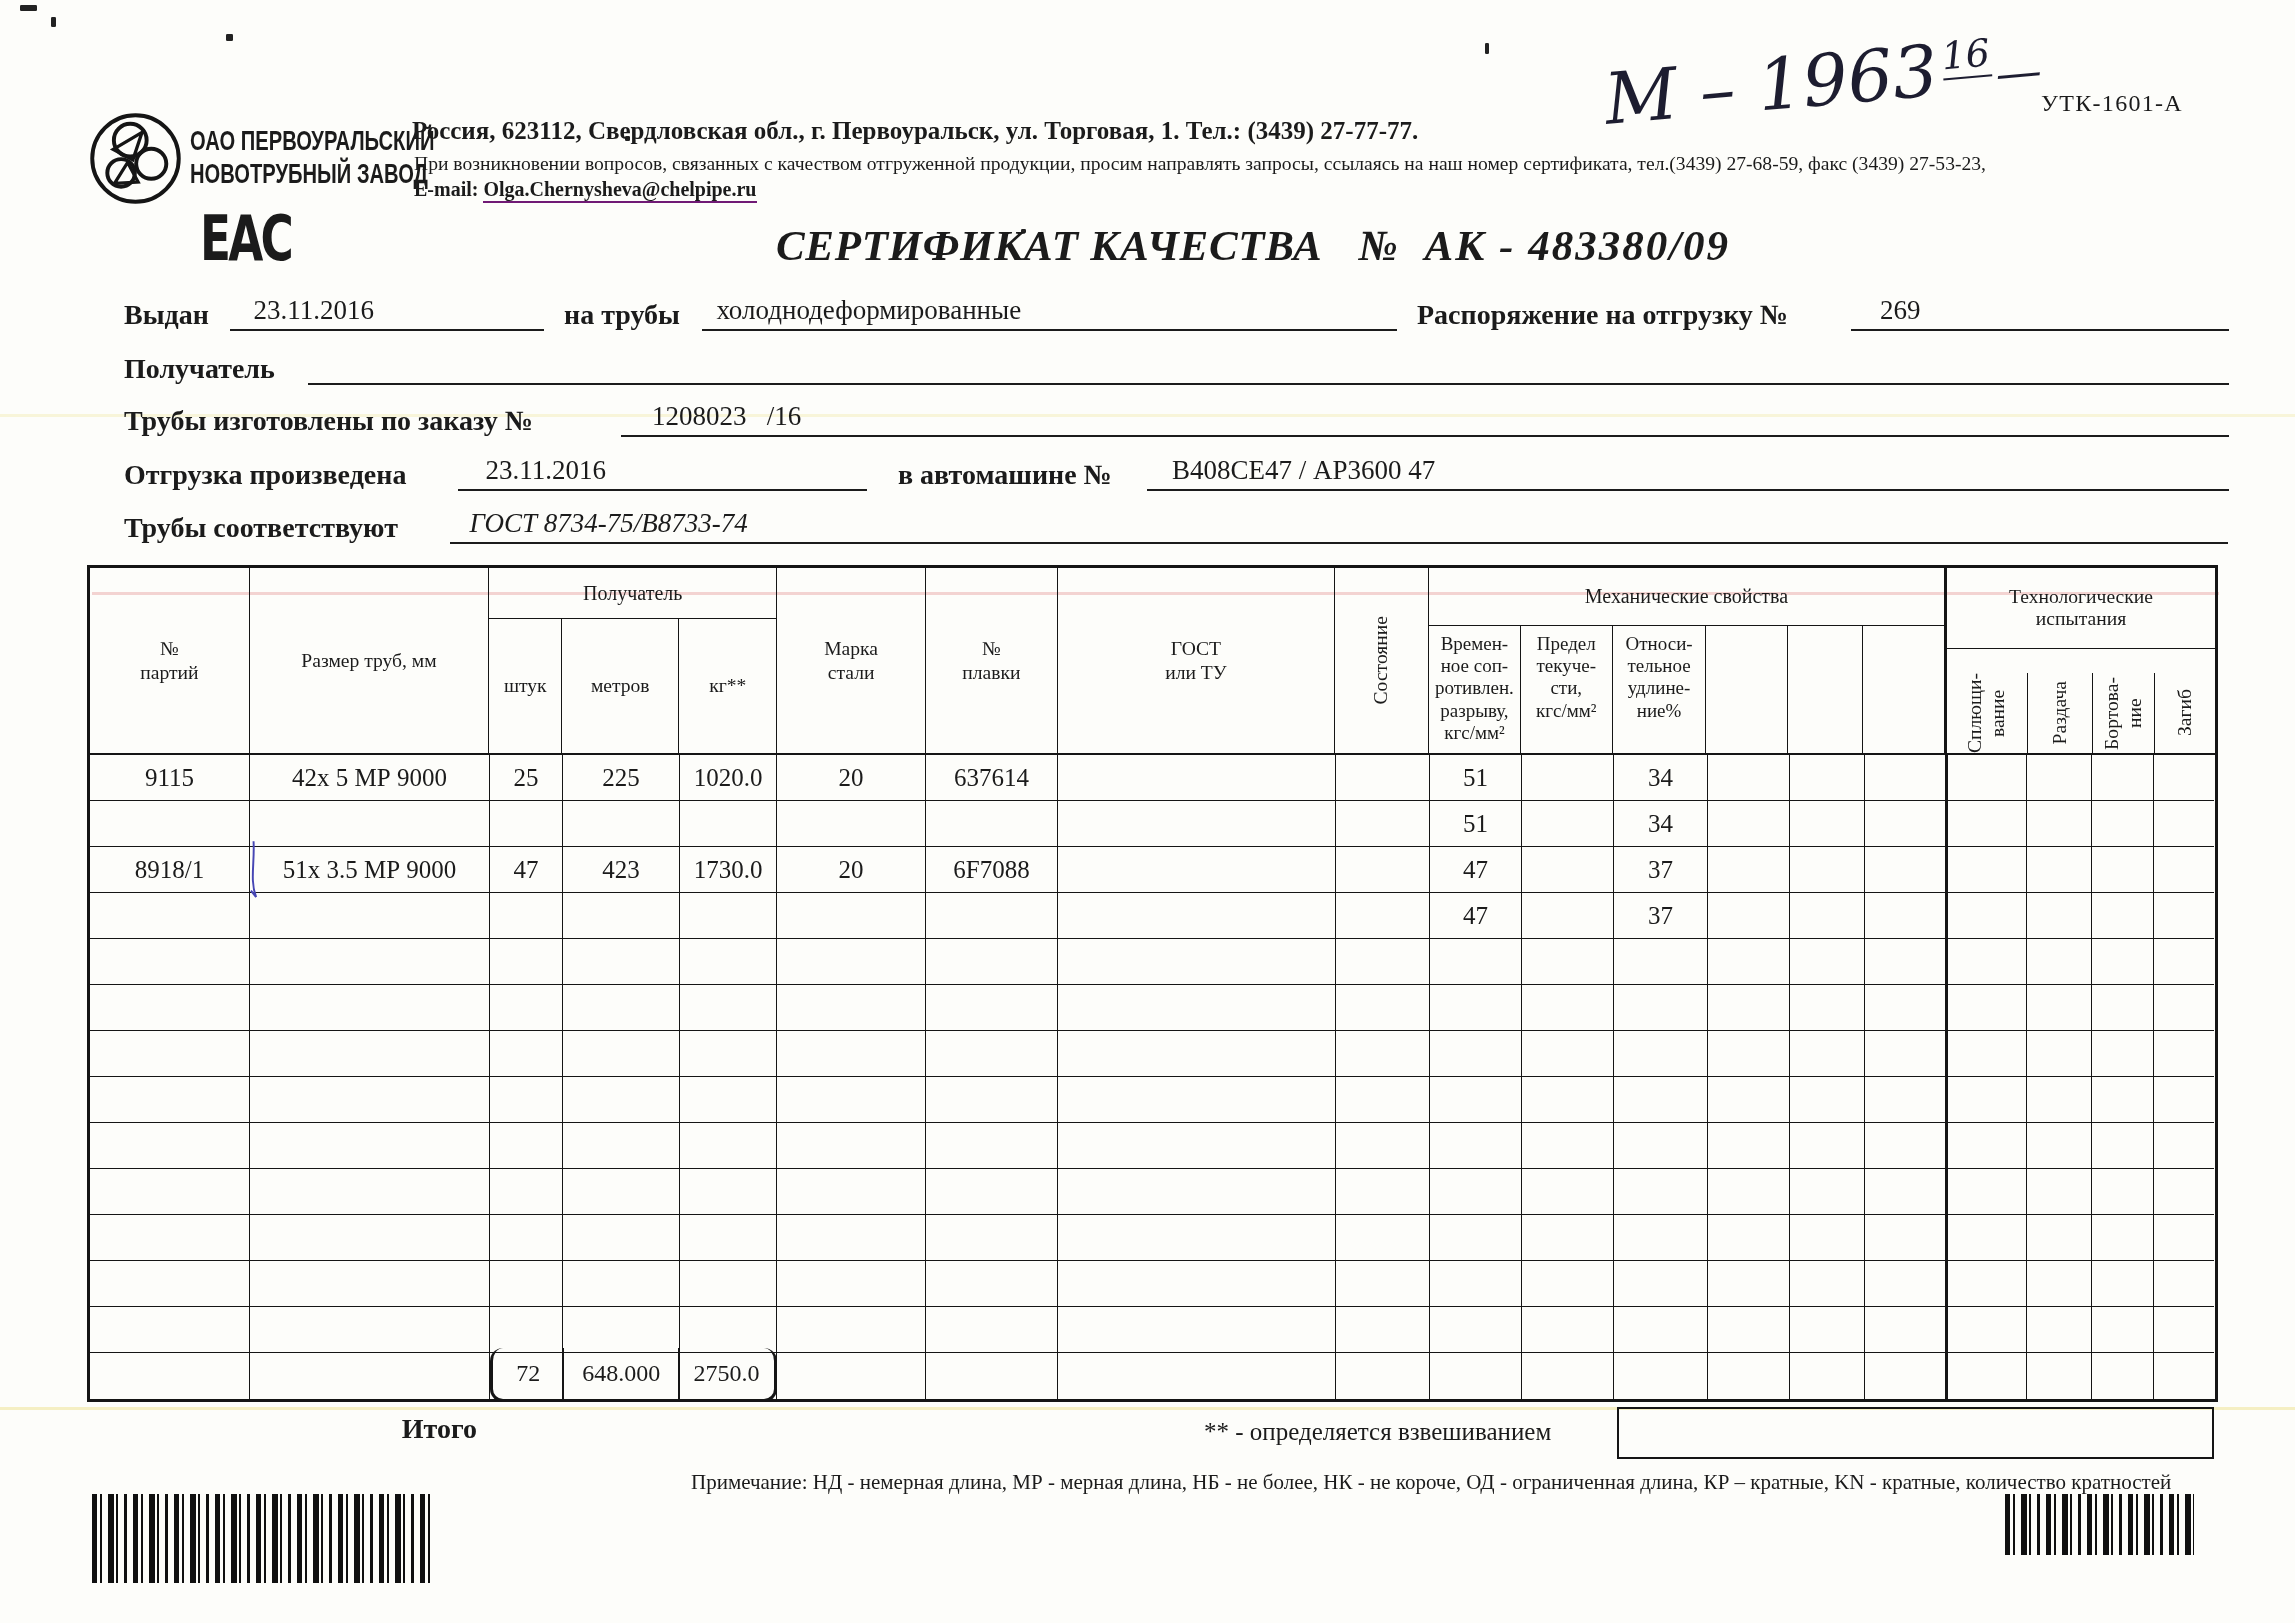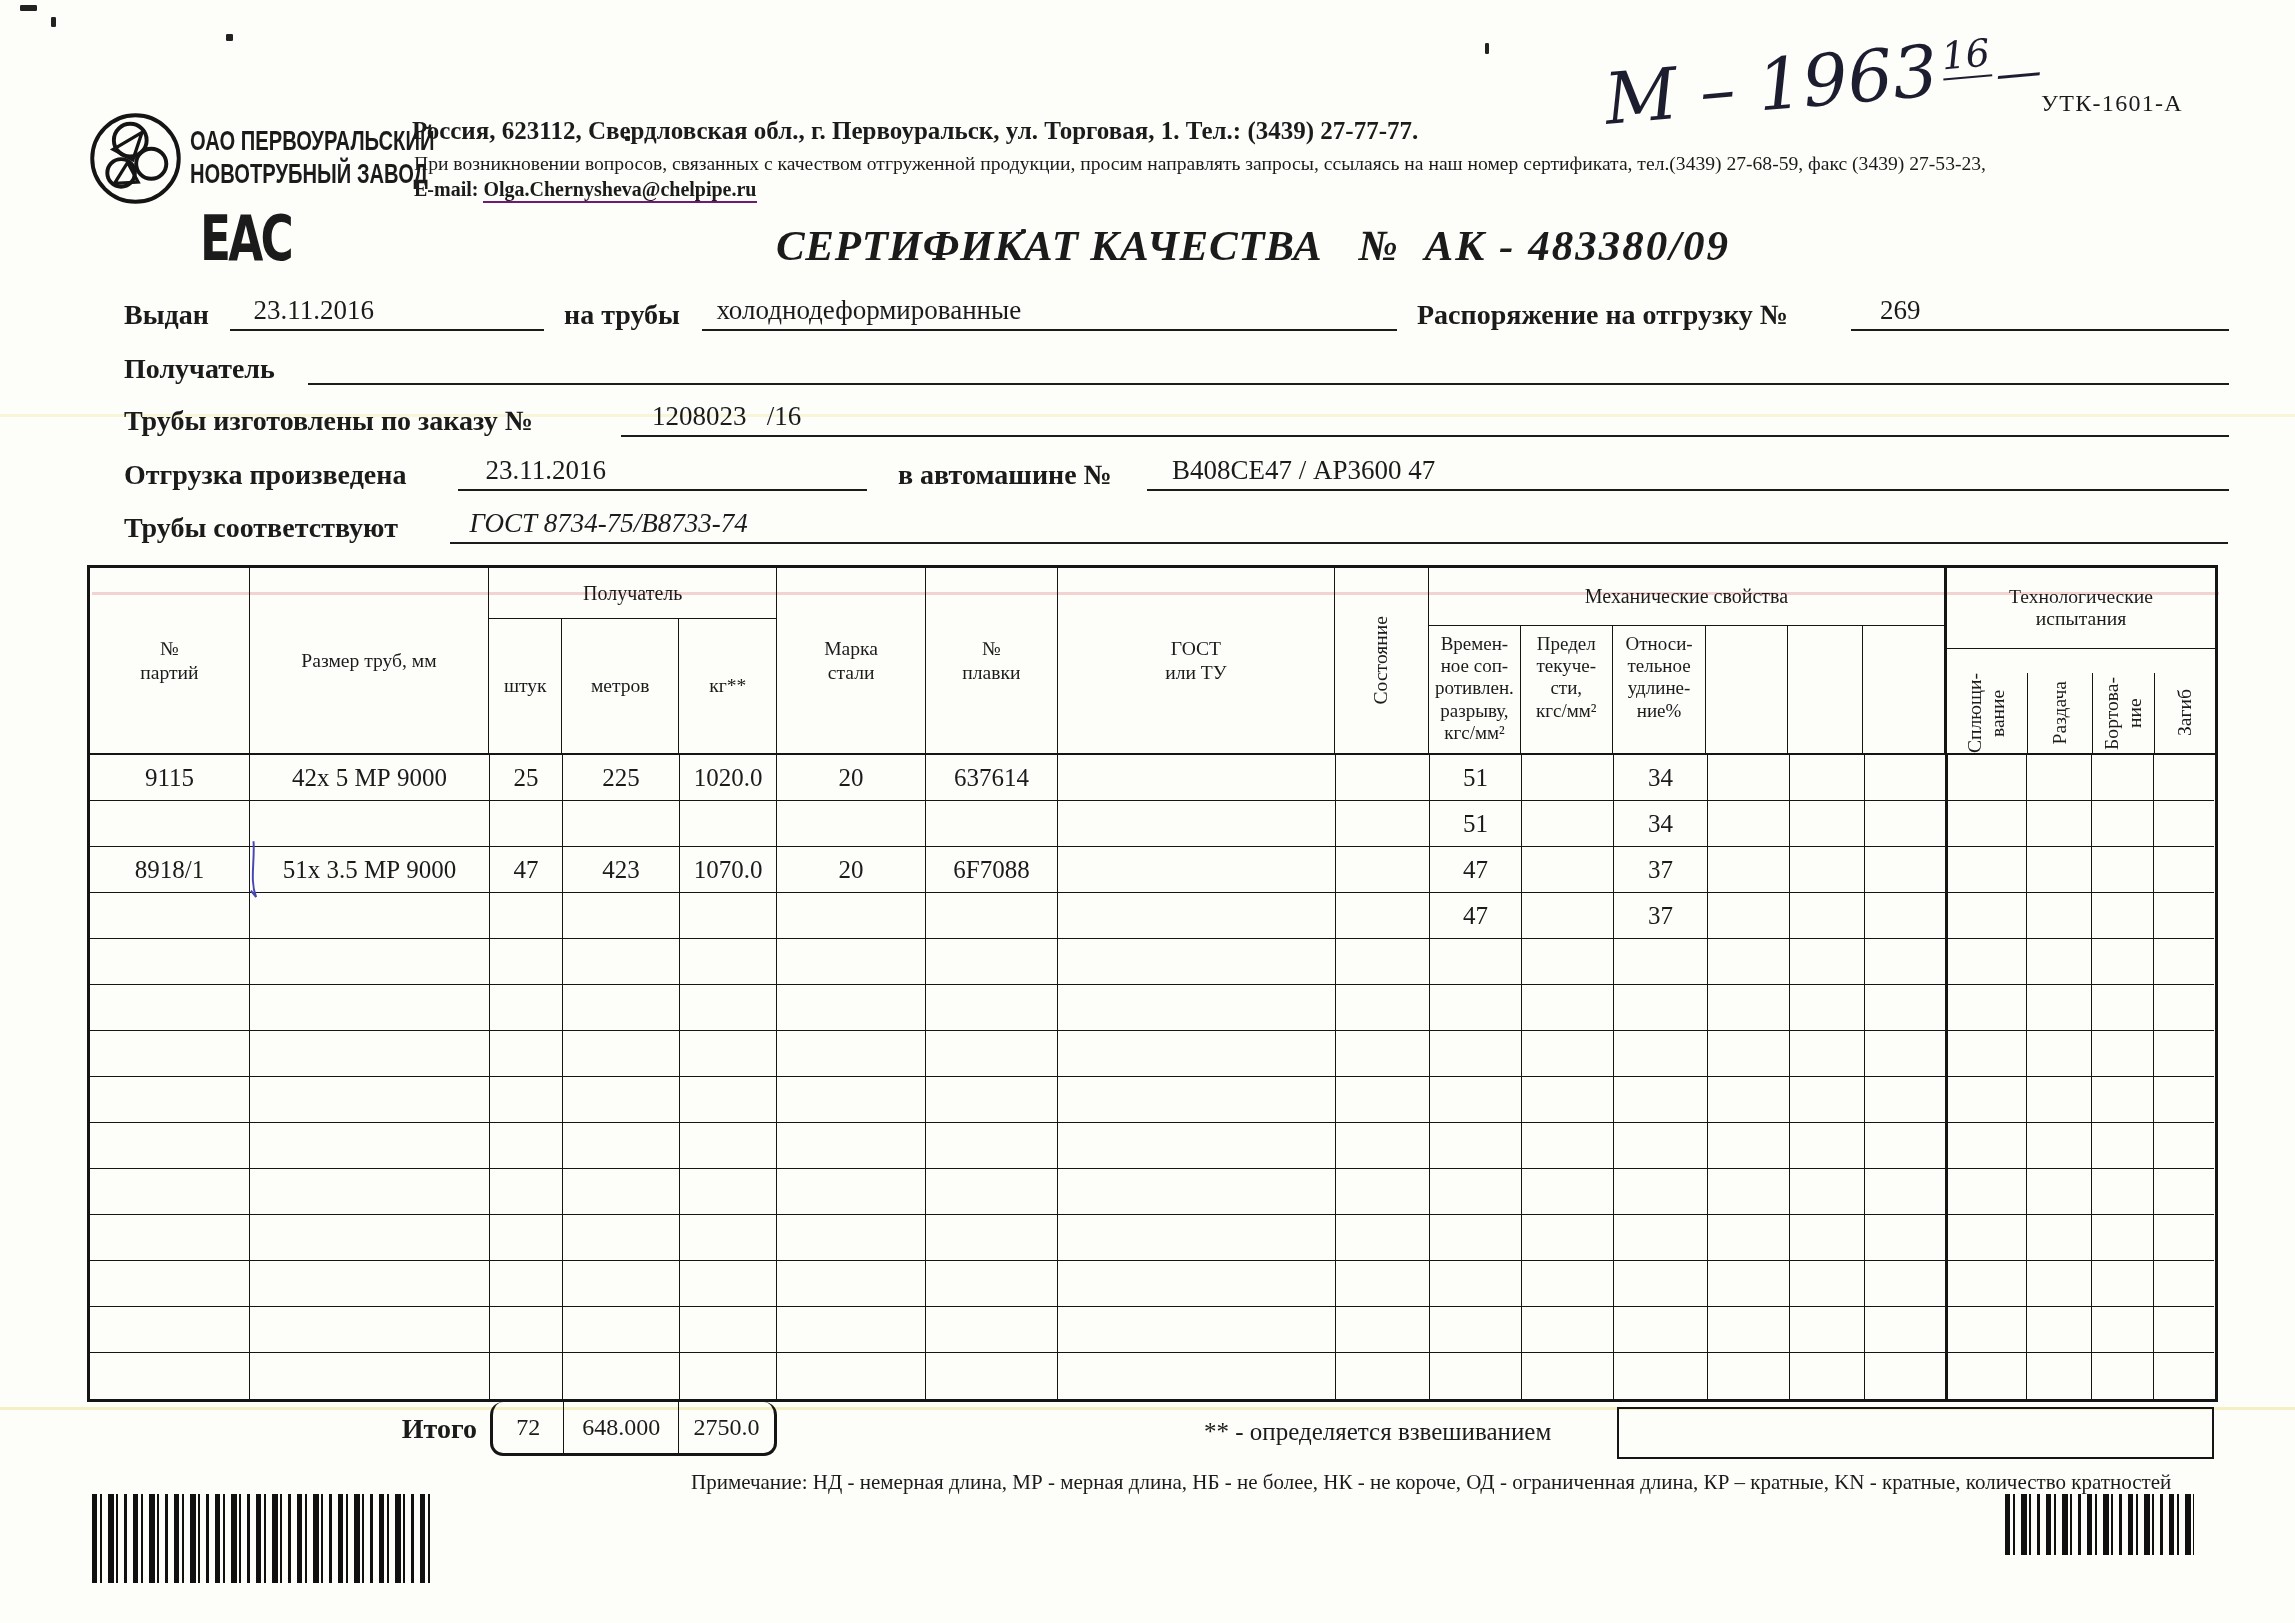--- a/index.html
+++ b/index.html
@@ -79,21 +79,21 @@
     box-sizing:border-box;border-right:1.3px solid #151515;border-bottom:1.3px solid #151515;
     display:flex;align-items:center;justify-content:center;font-size:25px;white-space:pre;
   }
   .bcell.c19{border-right:none;}
   .bcell.c16{border-left:2.6px solid #151515;}
   .bcell.lastrow{border-bottom:none;}
 
   
   .total-label{position:absolute;left:281px;top:1413px;width:196px;text-align:right;font-weight:bold;font-size:28px;}
   .total-box{
-    position:absolute;left:490px;top:1402px;width:287px;height:54px;box-sizing:border-box;
+    position:absolute;left:490px;top:1348px;width:287px;height:54px;box-sizing:border-box;
     border-left:3.3px solid #151515;border-right:3.3px solid #151515;border-bottom:3.3px solid #151515;
     display:flex;
     border-radius:13px;
   }
   .tcell{box-sizing:border-box;display:flex;align-items:center;justify-content:center;font-size:24px;border-right:1.3px solid #151515;}
   .tcell:last-child{border-right:none;}
   .footnote{position:absolute;left:1204px;top:1418px;font-size:25px;}
   .stamp-box{position:absolute;left:1617px;top:1407px;width:597px;height:52px;border:2.6px solid #151515;box-sizing:border-box;}
   .note-line{position:absolute;left:691px;top:1470px;font-size:21px;white-space:nowrap;}
 
@@ -307,21 +307,21 @@
         <div class="bcell c14"></div>
         <div class="bcell c15"></div>
         <div class="bcell c16"></div>
         <div class="bcell c17"></div>
         <div class="bcell c18"></div>
         <div class="bcell c19"></div>
         <div class="bcell c1">8918/1</div>
         <div class="bcell c2">51х 3.5 МР 9000</div>
         <div class="bcell c3">47</div>
         <div class="bcell c4">423</div>
-        <div class="bcell c5">1070.0</div>
+        <div class="bcell c5">1730.0</div>
         <div class="bcell c6">20</div>
         <div class="bcell c7">6F7088</div>
         <div class="bcell c8"></div>
         <div class="bcell c9"></div>
         <div class="bcell c10">47</div>
         <div class="bcell c11"></div>
         <div class="bcell c12">37</div>
         <div class="bcell c13"></div>
         <div class="bcell c14"></div>
         <div class="bcell c15"></div>

